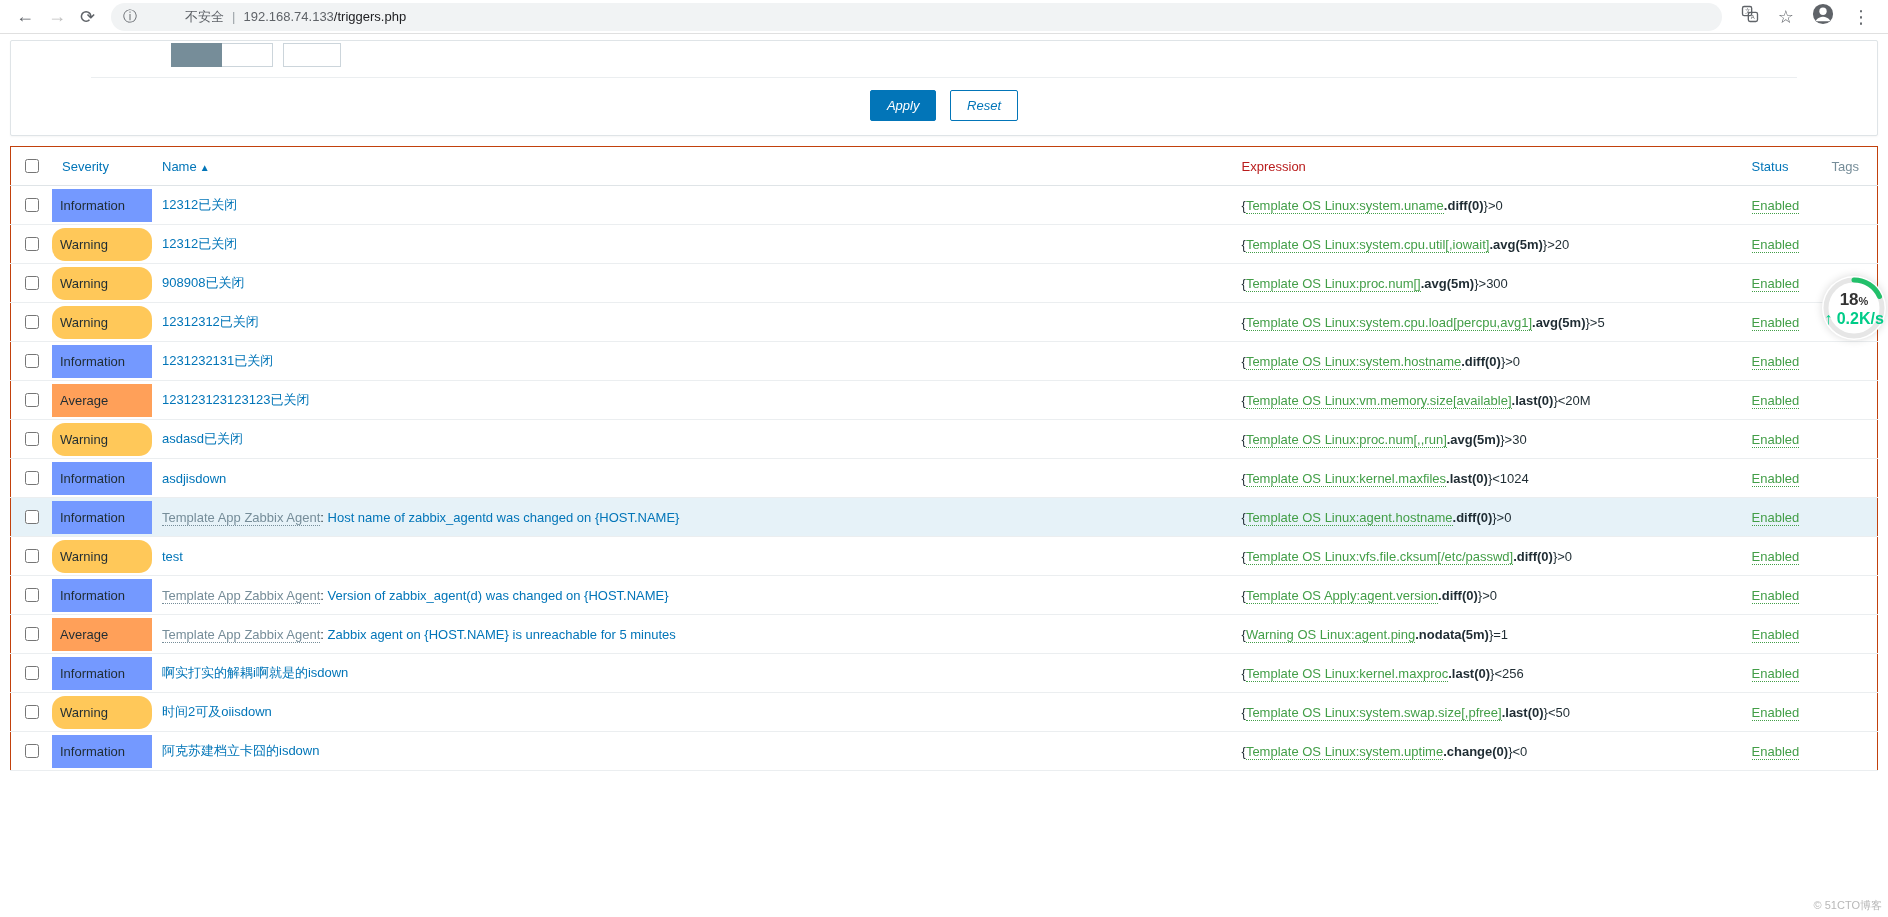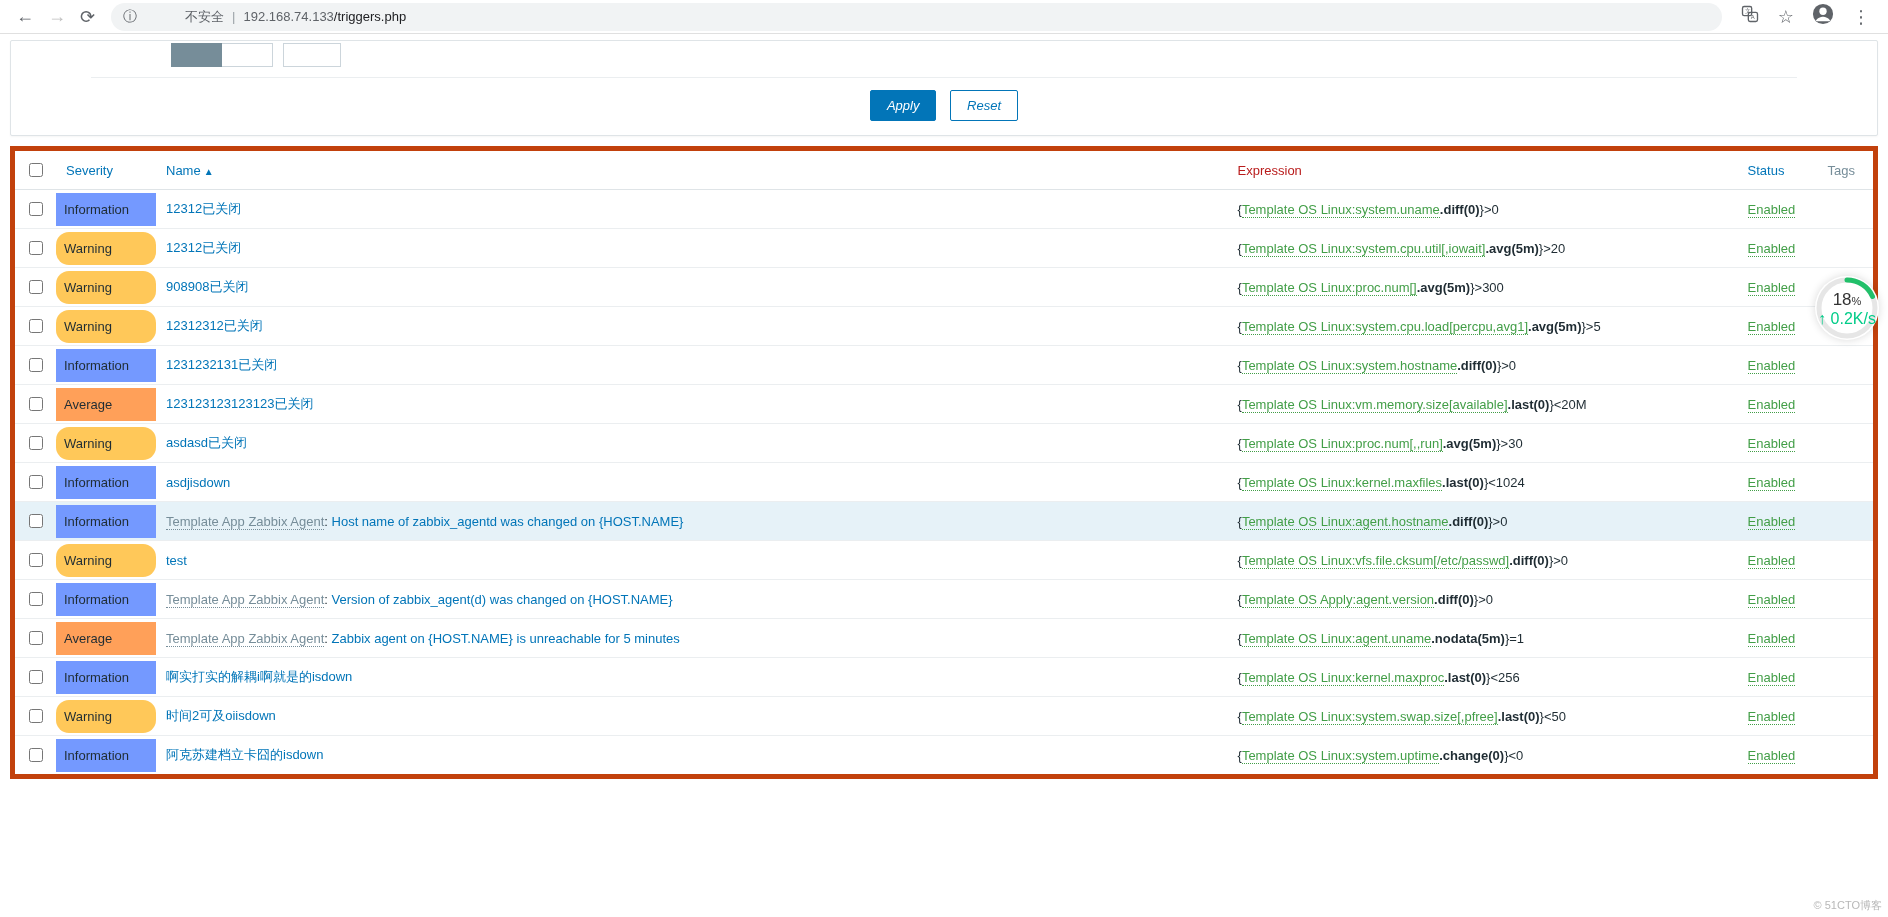--- a/index.html
+++ b/index.html
@@ -26,21 +26,21 @@
   .seg .s.active { background: #768d99; color: #fff; border-color: #768d99; }
   .seg .s + .s { border-left: none; }
   .seg + .seg { margin-left: 10px; }
   .filter-hr { border: none; border-top: 1px solid #ebeef0; margin: 8px 80px 12px 80px; }
   .btn-row { text-align: center; }
   .btn { display: inline-block; padding: 7px 16px; font-size: 13px; border-radius: 2px; cursor: pointer; font-style: italic; }
   .btn-primary { background: #0275b8; color: #fff; border: 1px solid #0275b8; }
   .btn-outline { background: #fff; color: #0275b8; border: 1px solid #0275b8; margin-left: 10px; }
 
   
-  .table { width: 100%; border-collapse: collapse; background: #fff; border: 5px solid #c2410c; }
+  .table { width: 100%; border-collapse: collapse; background: #fff; border: 1px solid #c2410c; }
   .table th { text-align: left; font-weight: 400; color: #0275b8; padding: 9px 10px; border-bottom: 1px solid #dfe4e7; font-size: 13px; }
   .table th.tags { color: #768d99; text-align: center; padding-right: 18px; }
   .table td { padding: 9px 10px; border-bottom: 1px solid #ebeef0; vertical-align: middle; font-size: 13px; }
   .table tr.highlight td { background: #e6f2f8; }
   .col-check { width: 34px; text-align: center; }
   .col-sev { width: 100px; padding: 0 !important; }
   .col-name { }
   .col-expr { width: 510px; }
   .col-status { width: 80px; }
   .col-tags { width: 50px; }
@@ -52,21 +52,21 @@
 
   .sort-ind { font-size: 10px; margin-left: 3px; }
   .green-link { color: #429e47; border-bottom: 1px dotted #429e47; }
   .grey-link { color: #768d99; border-bottom: 1px dotted #768d99; }
   .name-suffix { color: #0275b8; }
   .name-sep { color: #1f2c33; }
 
   input[type=checkbox] { width: 14px; height: 14px; }
 
   
-  .speed-widget { position: fixed; right: 9px; top: 276px; width: 64px; height: 64px; border-radius: 50%; background: #fff; box-shadow: 0 0 8px rgba(0,0,0,.15); }
+  .speed-widget { position: fixed; right: 2px; top: 276px; width: 64px; height: 64px; border-radius: 50%; background: #fff; box-shadow: 0 0 8px rgba(0,0,0,.15); font-weight: bold; }
   .speed-widget svg { position: absolute; top: 0; left: 0; }
   .speed-widget .pct { position: absolute; top: 14px; width: 100%; text-align: center; font-size: 17px; color: #333; }
   .speed-widget .pct small { font-size: 11px; }
   .speed-widget .rate { position: absolute; bottom: 12px; width: 100%; text-align: center; font-size: 16px; color: #0c8; }
   .speed-widget .rate .arrow { color: #0c8; }
 
   .watermark { position: fixed; right: 6px; bottom: 4px; font-size: 11px; color: #b8b8b8; }
 </style>
 </head>
 <body>
@@ -246,21 +246,21 @@
           <td class="col-expr"><span>{</span><a href="#" class="green-link">Template OS Apply:agent.version</a><b>.diff(0)</b><span>}&gt;0</span></td>
           <td class="col-status"><a href="#" class="green-link">Enabled</a></td>
           <td class="col-tags"></td>
         </tr>
         <tr>
           <td class="col-check"><input type="checkbox" style=""></td>
           <td class="col-sev">
             <span class="sev-badge sev-average">Average</span>
           </td>
           <td class="col-name"><a href="#" class="grey-link">Template App Zabbix Agent</a><span class="name-sep">: </span><a href="#" class="name-suffix">Zabbix agent on {HOST.NAME} is unreachable for 5 minutes</a></td>
-          <td class="col-expr"><span>{</span><a href="#" class="green-link">Template OS Linux:agent.uname</a><b>.nodata(5m)</b><span>}=1</span></td>
+          <td class="col-expr"><span>{</span><a href="#" class="green-link">Warning OS Linux:agent.ping</a><b>.nodata(5m)</b><span>}=1</span></td>
           <td class="col-status"><a href="#" class="green-link">Enabled</a></td>
           <td class="col-tags"></td>
         </tr>
         <tr>
           <td class="col-check"><input type="checkbox" style=""></td>
           <td class="col-sev">
             <span class="sev-badge sev-information">Information</span>
           </td>
           <td class="col-name"><a href="#" class="name-suffix">啊实打实的解耦i啊就是的isdown</a></td>
           <td class="col-expr"><span>{</span><a href="#" class="green-link">Template OS Linux:kernel.maxproc</a><b>.last(0)</b><span>}&lt;256</span></td>

